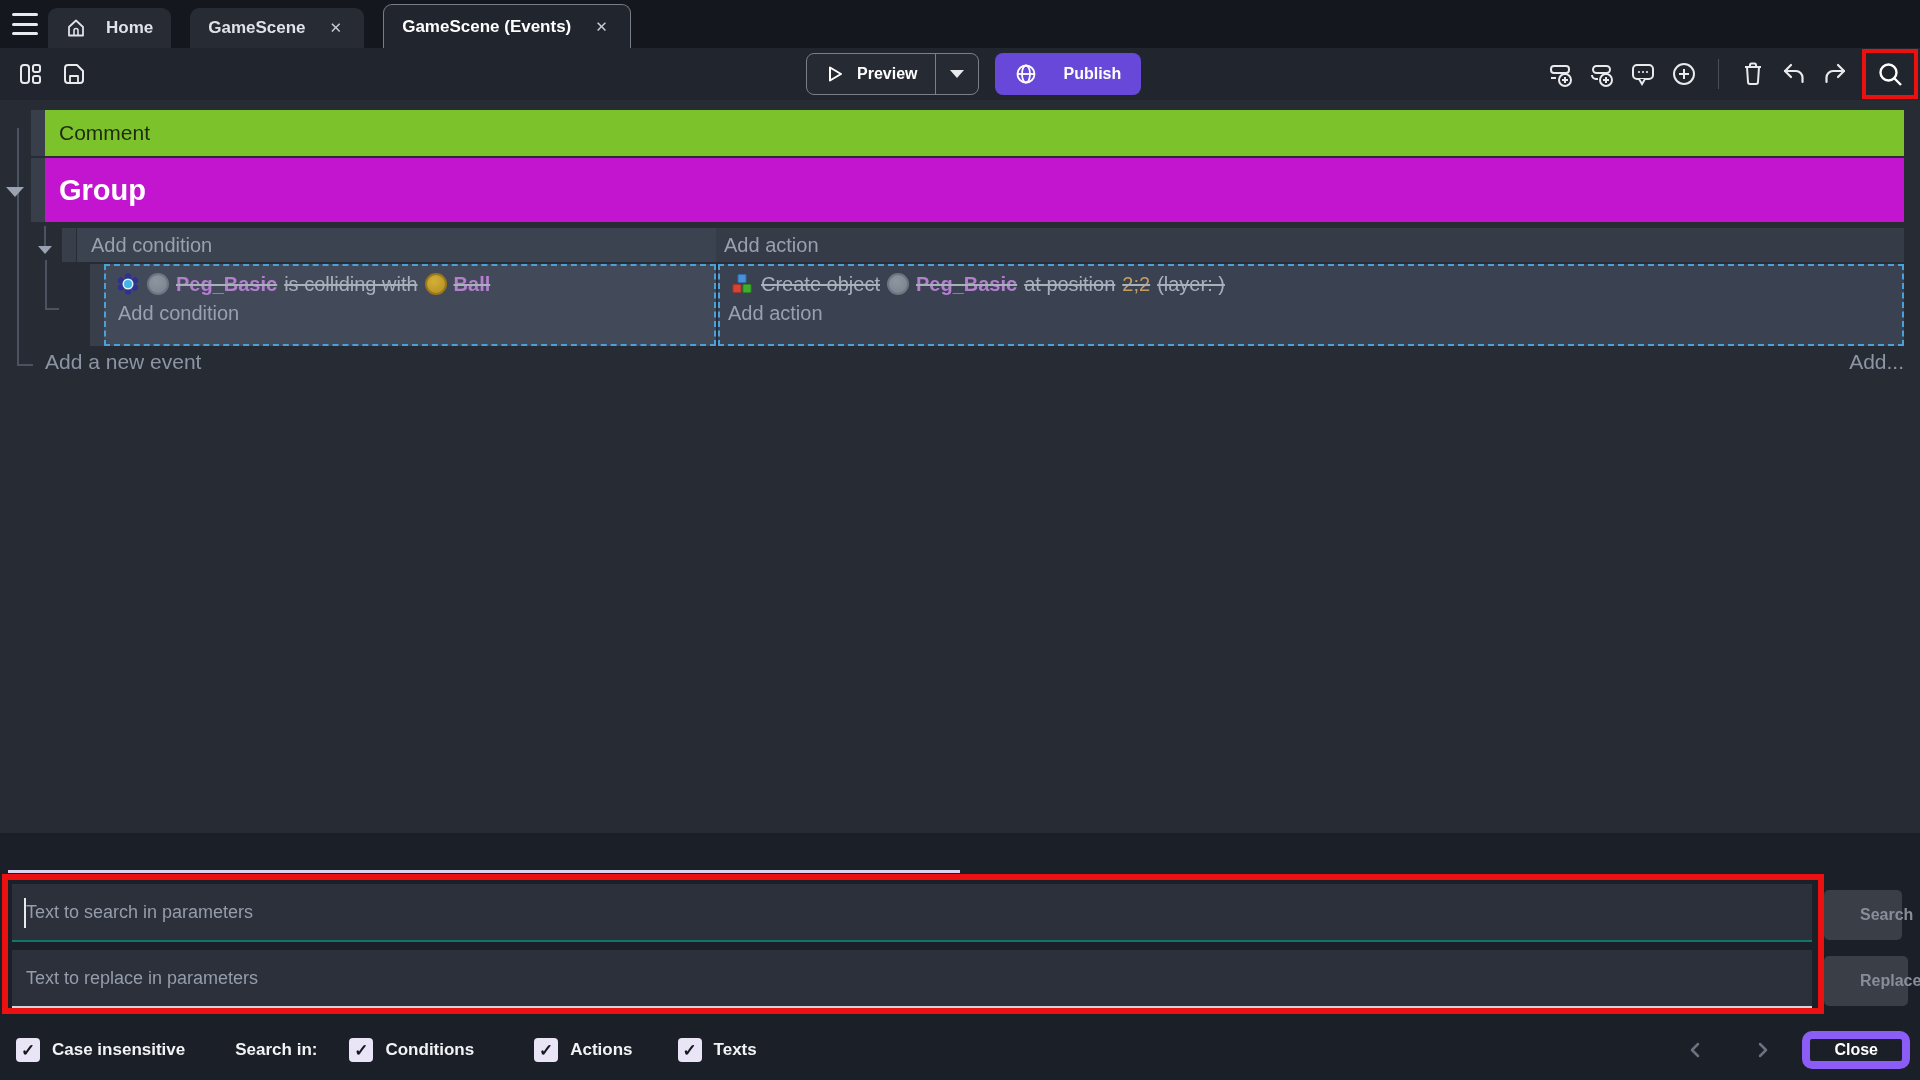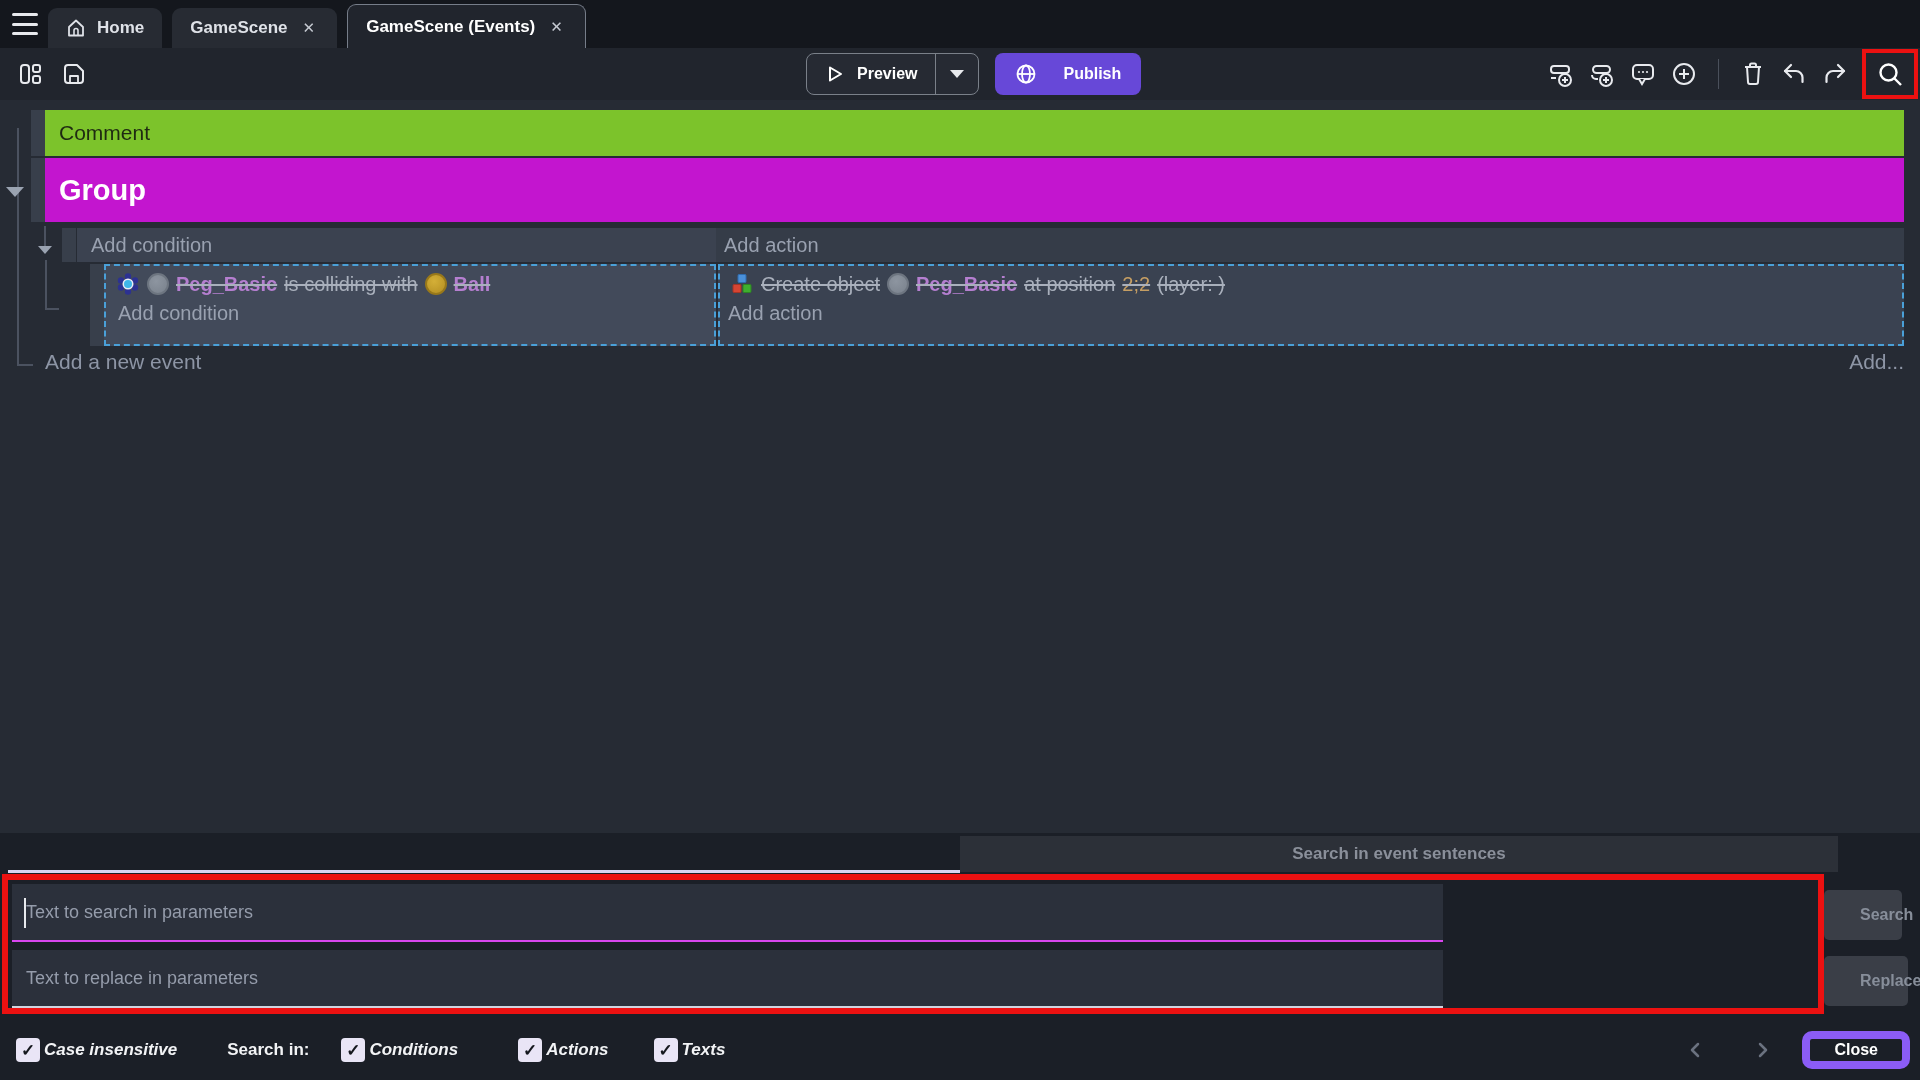--- a/index.html
+++ b/index.html
@@ -5,21 +5,21 @@
   * { box-sizing: border-box; margin: 0; padding: 0; }
   html, body { width: 1920px; height: 1080px; overflow: hidden; }
   body { font-family: "Liberation Sans", sans-serif; background: #262b34; position: relative; }
   svg { display: block; }
 
   
   .topbar { position: absolute; left: 0; top: 0; width: 1920px; height: 48px; background: #14171d; }
   .hamburger { position: absolute; left: 12px; top: 13px; width: 26px; height: 22px; display: flex; flex-direction: column; justify-content: space-between; cursor: pointer; }
   .hamburger div { height: 3px; background: #e8eaee; border-radius: 2px; }
   .tabs { position: absolute; left: 48px; bottom: 0; display: flex; align-items: flex-end; }
-  .tab { height: 40px; background: #272b33; border-radius: 9px 9px 0 0; margin-right: 10px; display: flex; align-items: center; gap: 11px; padding: 0 18px; color: #dfe2e8; font-size: 17px; font-weight: 600; cursor: pointer; }
+  .tab { height: 40px; background: #272b33; border-radius: 9px 9px 0 0; margin-right: 19px; display: flex; align-items: center; gap: 20px; padding: 0 18px; color: #dfe2e8; font-size: 17px; font-weight: 600; cursor: pointer; }
   .tab.active { height: 44px; background: #21252d; border: 1px solid #767d89; border-bottom: none; color: #ffffff; }
   .tab .close { font-size: 15px; color: #c6cad2; font-weight: 400; padding: 2px 4px; }
 
   
   .toolbar { position: absolute; left: 0; top: 48px; width: 1920px; height: 52px; background: #21252d; }
   .tb-left { position: absolute; left: 16px; top: 0; height: 52px; display: flex; align-items: center; gap: 16px; color: #e8eaee; }
   .tb-icon { width: 28px; height: 28px; display: flex; align-items: center; justify-content: center; cursor: pointer; color: #e8eaee; }
   .tb-center { position: absolute; left: 806px; top: 5px; display: flex; align-items: center; gap: 16px; }
   .preview-btn { display: flex; align-items: stretch; height: 42px; border: 1px solid #7a8089; border-radius: 8px; background: #262a33; color: #fff; overflow: hidden; cursor: pointer; }
   .preview-main { display: flex; align-items: center; gap: 12px; padding: 0 18px; font-weight: 700; font-size: 16px; }
@@ -51,29 +51,29 @@
   .obj-circle.gray { background: radial-gradient(circle at 40% 35%, #8d95a0, #79818c); border: 2px solid #6d7580; }
   .obj-circle.gold { background: radial-gradient(circle at 40% 35%, #d4af37, #b38e22); border: 2px solid #98781a; }
   .add-new-event { position: absolute; left: 45px; top: 250px; font-size: 21px; color: #8d95a5; cursor: pointer; }
   .add-more { position: absolute; right: 16px; top: 250px; font-size: 21px; color: #8d95a5; cursor: pointer; }
 
   
   .search-panel { position: absolute; left: 0; top: 833px; width: 1920px; height: 247px; background: #1b1f27; }
   .sp-tab1 { position: absolute; left: 8px; top: 3px; width: 952px; height: 36px; background: #47474f; color: #ffffff; font-weight: 700; font-size: 17px; display: flex; align-items: center; justify-content: center; cursor: pointer; }
   .sp-tab1-underline { position: absolute; left: 8px; top: 37px; width: 952px; height: 3px; background: #d9d4f2; }
   .sp-tab2 { position: absolute; left: 960px; top: 3px; width: 878px; height: 36px; background: #2c3038; color: #8a8f9a; font-weight: 700; font-size: 17px; display: flex; align-items: center; justify-content: center; cursor: pointer; }
-  .sp-input { position: absolute; left: 12px; width: 1431px; height: 58px; background: #2b303b; border: none; border-bottom: 2px solid #d946ef; color: #e8eaee; font-size: 18px; font-family: "Liberation Sans", sans-serif; padding: 0 14px; outline: none; }
+  .sp-input { position: absolute; left: 12px; width: 1800px; height: 58px; background: #2b303b; border: none; border-bottom: 2px solid #0f766e; color: #e8eaee; font-size: 18px; font-family: "Liberation Sans", sans-serif; padding: 0 14px; outline: none; }
   .sp-input::placeholder { color: #959cab; opacity: 1; }
   .sp-input.replace { border-bottom-color: #cfd4df; }
   .caret-bar { position: absolute; left: 24px; top: 65px; width: 2px; height: 30px; background: #e8eaee; }
   .sp-btn { position: absolute; background: #3a3e47; border: none; border-radius: 5px; color: #878e9a; font-weight: 700; font-size: 16px; font-family: "Liberation Sans", sans-serif; cursor: pointer; padding-left: 36px; }
   .annotation-box { position: absolute; border: 6px solid #ec1111; pointer-events: none; z-index: 50; }
   .sp-bottom { position: absolute; left: 0; top: 187px; width: 1920px; height: 60px; display: flex; align-items: center; padding: 0 10px 0 16px; color: #f2f3f5; font-size: 17px; font-weight: 700; }
   .checkbox { width: 24px; height: 24px; background: #e9e5f6; border-radius: 4px; display: flex; align-items: center; justify-content: center; color: #15181e; font-size: 17px; font-weight: 700; cursor: pointer; flex: none; }
-  .sp-bottom .lbl { margin-left: 4px; font-style: italic; }
+  .sp-bottom .lbl { margin-left: 12px; }
   .nav-chevron { color: #6b7280; cursor: pointer; }
   .close-btn { height: 38px; padding: 0 24px; border: 8px solid #8b5cf6; border-radius: 10px; background: transparent; color: #ffffff; font-weight: 700; font-size: 16px; font-family: "Liberation Sans", sans-serif; cursor: pointer; }
 </style>
 </head>
 <body>
 
 <div class="topbar">
   <div class="hamburger">
       <div></div>
       <div></div>
@@ -288,23 +288,20 @@
   <div class="add-new-event">
     <span>Add a new event</span>
   </div>
   <div class="add-more">
     <span>Add...</span>
   </div>
 </div>
 
 <div class="search-panel">
   <div class="sp-tab1-underline"></div>
-  <div class="sp-tab2">
-    <span>Search in event sentences</span>
-  </div>
 
   <input class="sp-input" style="top: 51px;" placeholder="Text to search in parameters">
   <div class="caret-bar"></div>
   <button class="sp-btn" style="left:1824px; top:57px; width:78px; height:50px;">Search</button>
 
   <input class="sp-input replace" style="top: 117px;" placeholder="Text to replace in parameters">
   <button class="sp-btn" style="left:1824px; top:123px; width:84px; height:50px;">Replace</button>
 
   <div class="annotation-box" style="left:2px; top:41px; width:1822px; height:140px;"></div>
 

